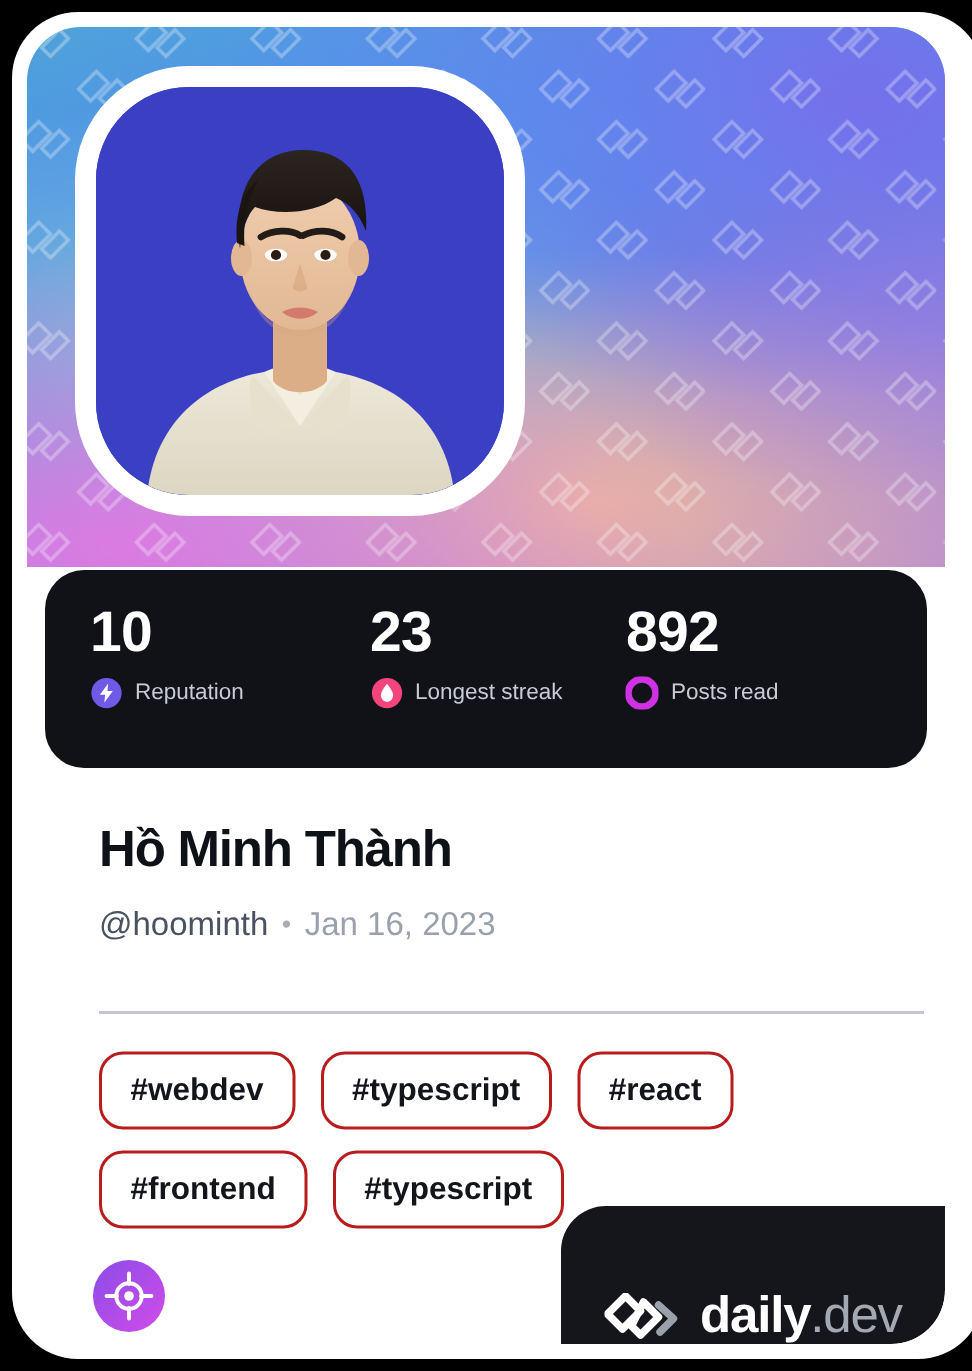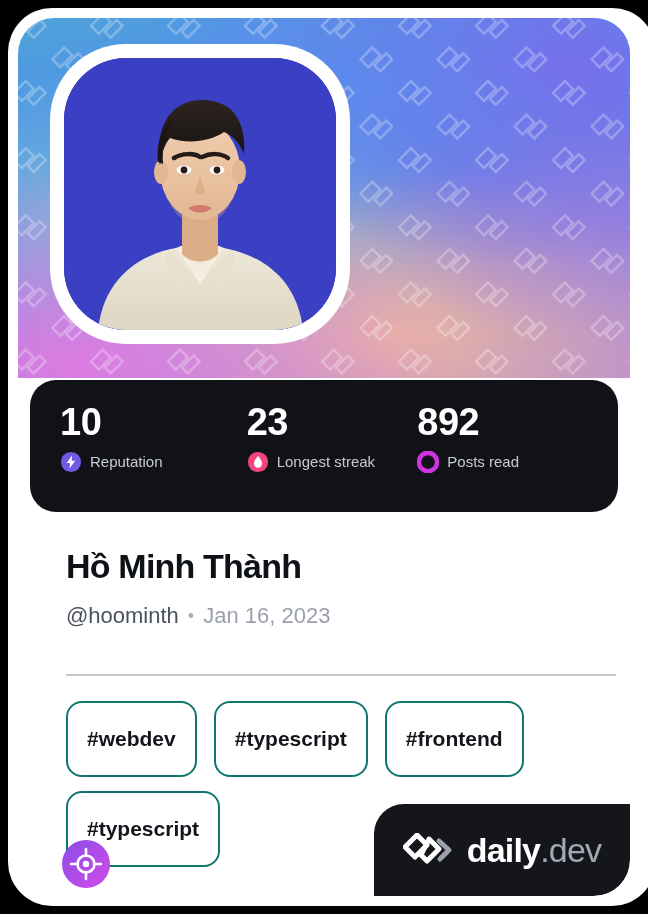--- a/index.html
+++ b/index.html
@@ -155,23 +155,23 @@
   .tags {
     position: absolute;
     left: 48px;
     top: 683px;
     width: 545px;
     display: flex;
     flex-wrap: wrap;
     gap: 14px 17px;
   }
   .tag {
-    border: 2px solid #0f766e;
+    border: 2px solid #b91c1c;
     border-radius: 16px;
-    padding: 23px 19px;
+    padding: 11px 19px;
     font-size: 21px;
     font-weight: 700;
     color: #12151a;
     line-height: 26px;
     background: #ffffff;
     white-space: nowrap;
   }
 
   
   .socials {
@@ -190,21 +190,21 @@
   .brand-badge {
     position: absolute;
     right: 0;
     bottom: 0;
     width: 256px;
     height: 92px;
     background: #14161b;
     border-top-left-radius: 30px;
     border-bottom-right-radius: 36px;
     display: flex;
-    align-items: center;
+    align-items: flex-end;
     justify-content: center;
     gap: 12px;
   }
   .brand-mark { width: 52px; height: 34px; flex: 0 0 52px; }
   .brand-mark svg { display:block; width:52px; height:34px; }
   .brand-text {
     font-size: 34px;
     font-weight: 700;
     letter-spacing: -0.8px;
     line-height: 38px;
@@ -339,20 +339,21 @@
         <span class="meta-dot">•</span>
         <span class="joined">Jan 16, 2023</span>
       </div>
     </div>
 
     <div class="divider"></div>
 
     <div class="tags">
       <span class="tag">#webdev</span>
       <span class="tag">#typescript</span>
+      <span class="tag">#react</span>
       <span class="tag">#frontend</span>
       <span class="tag">#typescript</span>
     </div>
 
     <div class="socials">
 
       <span class="social">
         <svg viewBox="0 0 48 48">
           <defs>
             <linearGradient id="rmg" x1="0" y1="0" x2="1" y2="1">

